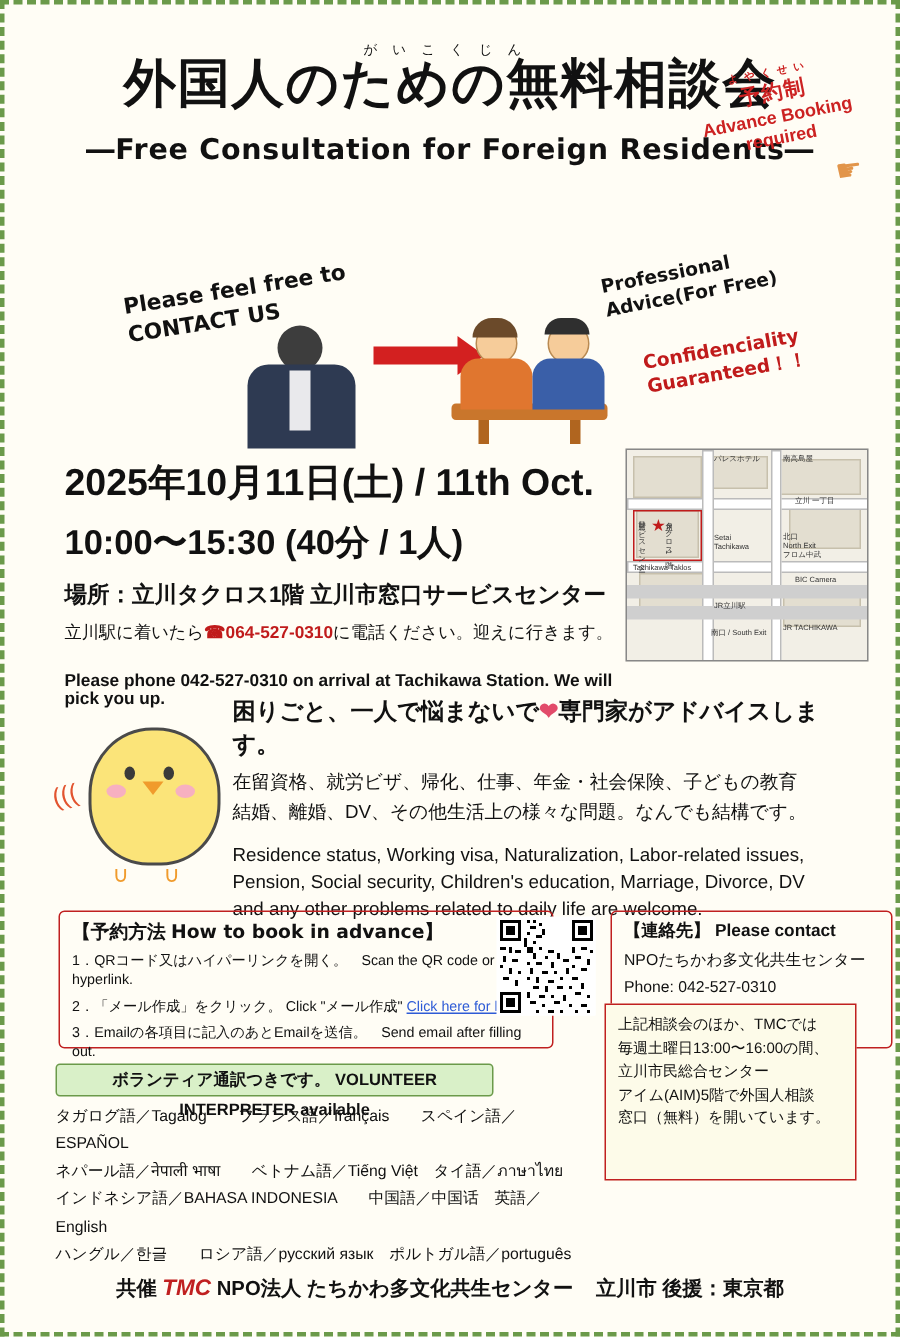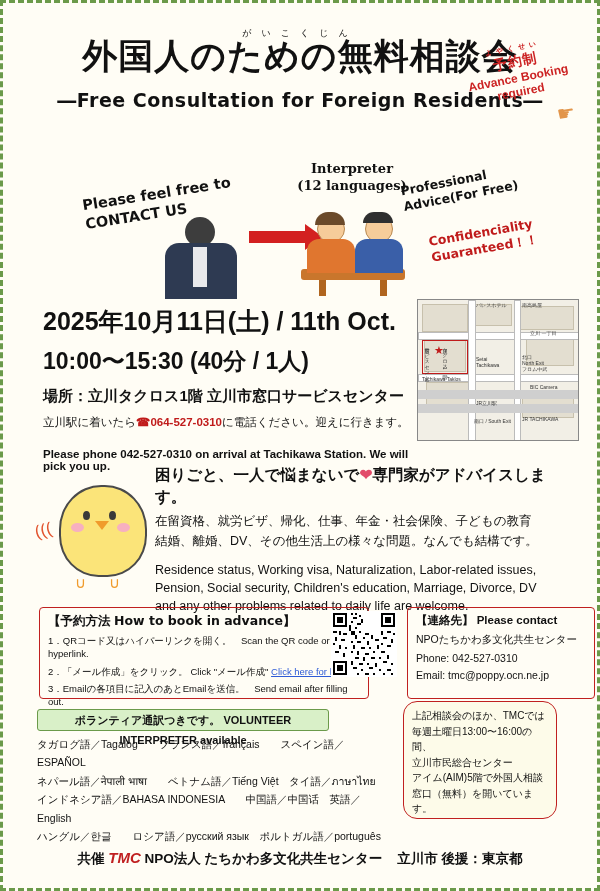--- a/index.html
+++ b/index.html
@@ -146,22 +146,22 @@
 
   
   .vol-banner{
     position:absolute;left:28px;top:700px;width:290px;height:20px;
     background:#d9f0c8;border:1px solid #6b9a4a;border-radius:3px;
     font-size:11px;font-weight:bold;line-height:20px;text-align:center;
   }
   .lang-list{position:absolute;left:28px;top:726px;width:356px;font-size:10.5px;line-height:1.75;}
 
   .tmc-box{
-    position:absolute;left:394px;top:692px;width:154px;height:118px;
-    border:1.5px solid #c02020;border-radius:14px;padding:6px 8px;box-sizing:border-box;
+    position:absolute;left:394px;top:660px;width:168px;height:118px;
+    border:1.5px solid #c02020;border-radius:0;padding:6px 8px;box-sizing:border-box;
     background:#fdfbe9;
   }
   .tmc-line{font-size:10px;line-height:1.55;}
 
   
   .footer{
     position:absolute;left:0;right:0;bottom:14px;text-align:center;font-size:13.5px;font-weight:bold;
   }
   .tmc-logo{
     display:inline-block;color:#c02020;font-style:italic;font-weight:bold;font-size:15px;
@@ -184,24 +184,20 @@
       <small>よやくせい</small>
       <span>予約制</span>
     </div>
     <div class="en">Advance Booking required</div>
   </div>
   <div class="hand">☛</div>
 
   <div class="illus">
     <div class="contact-us">Please feel free to CONTACT US</div>
 
-    <div class="interp">
-      <div>Interpreter</div>
-      <div>(12 languages)</div>
-    </div>
 
     <div class="prof">Professional Advice(For Free)</div>
     <div class="confid">Confidenciality Guaranteed！！</div>
 
     <div class="arrow"></div>
 
     <div class="person" style="left:150px;top:58px;width:86px;height:82px;">
       <div class="p-head" style="position:absolute;left:26px;top:0;width:30px;height:30px;background:#3d3d3d;"></div>
       <div style="position:absolute;left:6px;top:26px;width:72px;height:56px;background:#2e3a52;border-radius:14px 14px 0 0;"></div>
       <div style="position:absolute;left:34px;top:30px;width:14px;height:40px;background:#e9e9ec;"></div>

